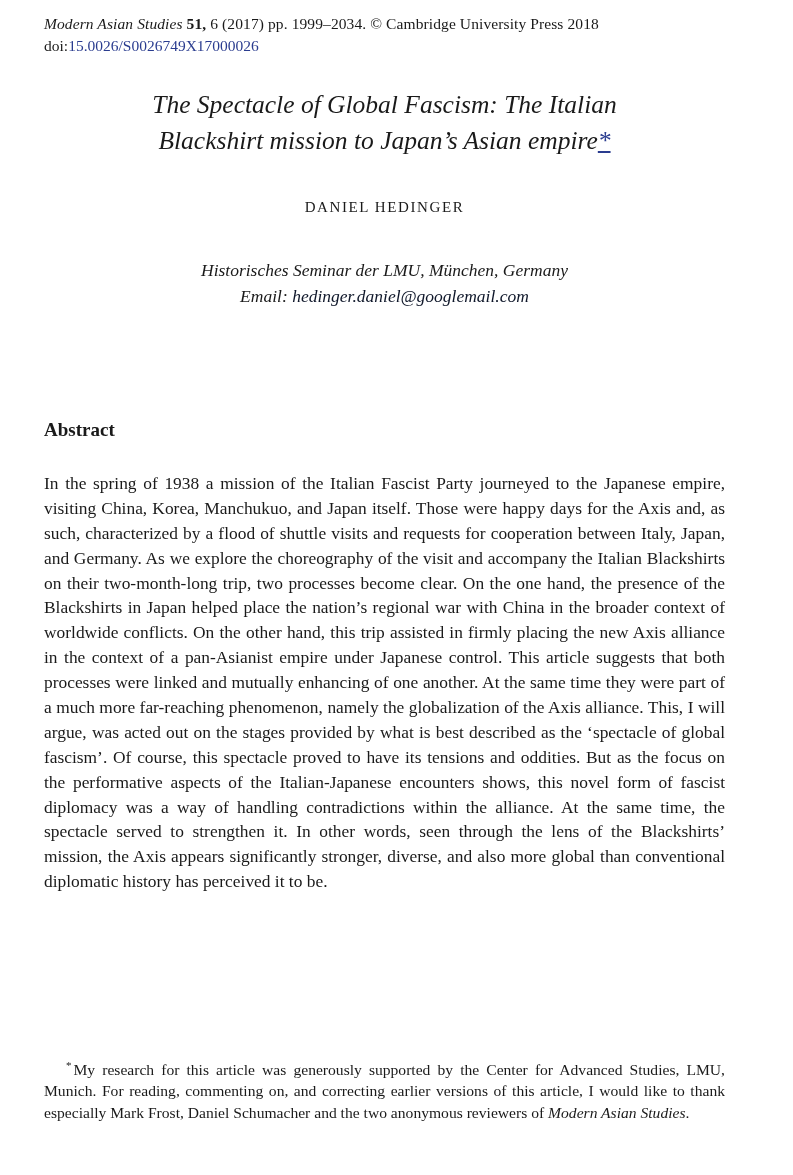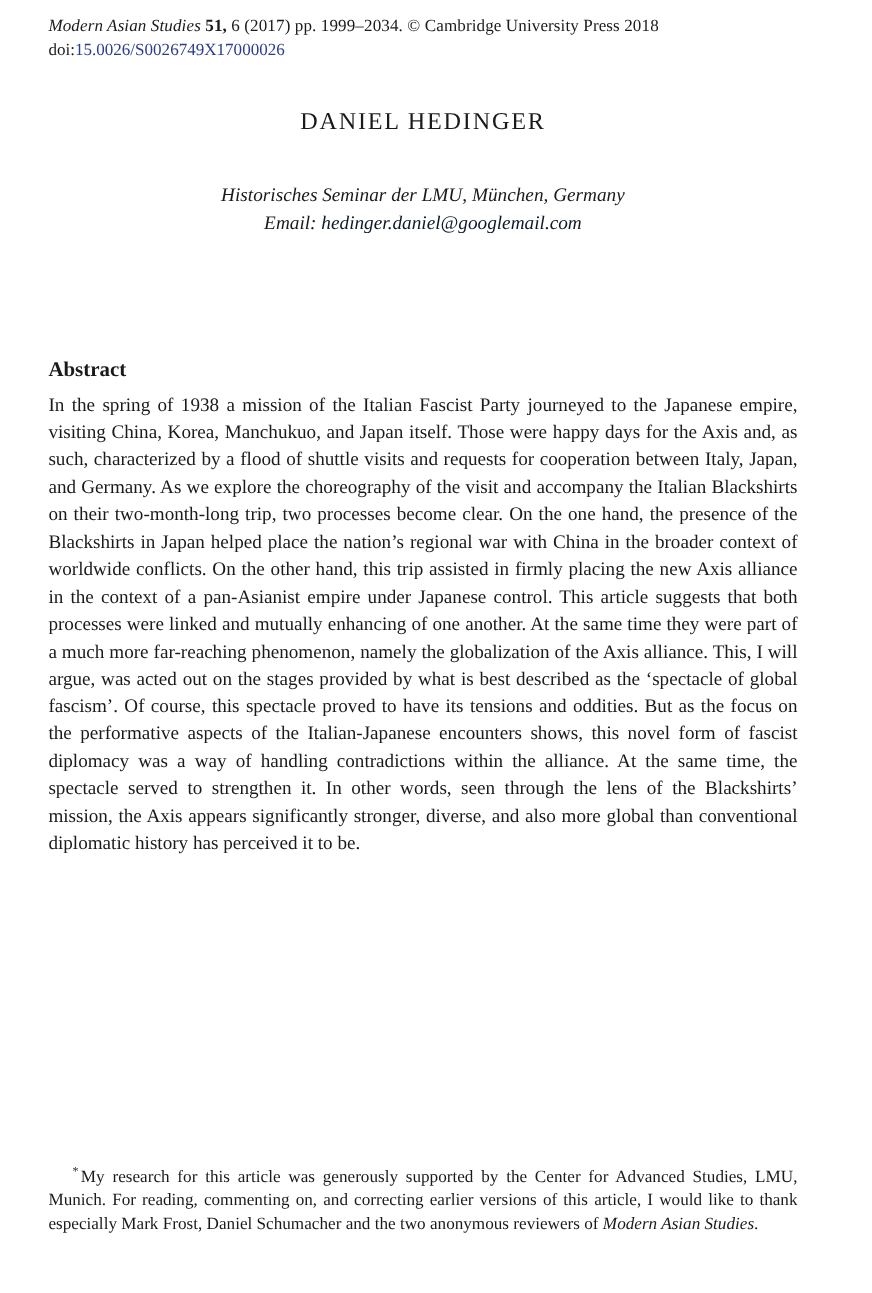--- a/index.html
+++ b/index.html
@@ -56,21 +56,21 @@
     line-height: 1.42;
     margin-top: 30px;
     padding: 0 28px;
   }
   .asterisk-link {
     color: #2a3c8f;
     font-style: italic;
   }
   .author {
     text-align: center;
-    font-size: 22px;
+    font-size: 15px;
     letter-spacing: 1.6px;
     margin-top: 40px;
     font-variant: small-caps;
   }
   .affiliation {
     text-align: center;
     font-style: italic;
     font-size: 17.5px;
     margin-top: 42px;
     line-height: 1.45;
@@ -86,21 +86,21 @@
     text-decoration: none;
     font-style: italic;
   }
   .abstract-heading {
     text-align: left;
     font-weight: bold;
     font-size: 19px;
     margin-top: 110px;
   }
   .abstract-body {
-    margin-top: 8px;
+    margin-top: 30px;
     font-size: 17.4px;
     line-height: 1.43;
     text-align: justify;
     text-justify: inter-word;
     hyphens: none;
   }
   .footnote-rule {
     position: absolute;
     left: 44px;
     top: 1046px;
@@ -136,20 +136,24 @@
     <span class="vol">51,</span>
     <span>6 (2017) pp. 1999–2034.</span>
     <span>© Cambridge University Press 2018</span>
   </div>
 
   <div class="doi-line">
     <span>doi:</span><a class="doi-link" href="#">15.0026/S0026749X17000026</a>
   </div>
 
 
+  <div class="paper-title">
+    <span>The Spectacle of Global Fascism: The Italian</span><br>
+    <span>Blackshirt mission to Japan’s Asian empire</span><a class="asterisk-link" href="#">*</a>
+  </div>
 
   <div class="author">DANIEL HEDINGER</div>
 
   <div class="affiliation">Historisches Seminar der LMU, München, Germany</div>
 
   <div class="email-line">
     <span>Email:</span>
     <a class="email-addr" href="#">hedinger.daniel@googlemail.com</a>
   </div>
 

